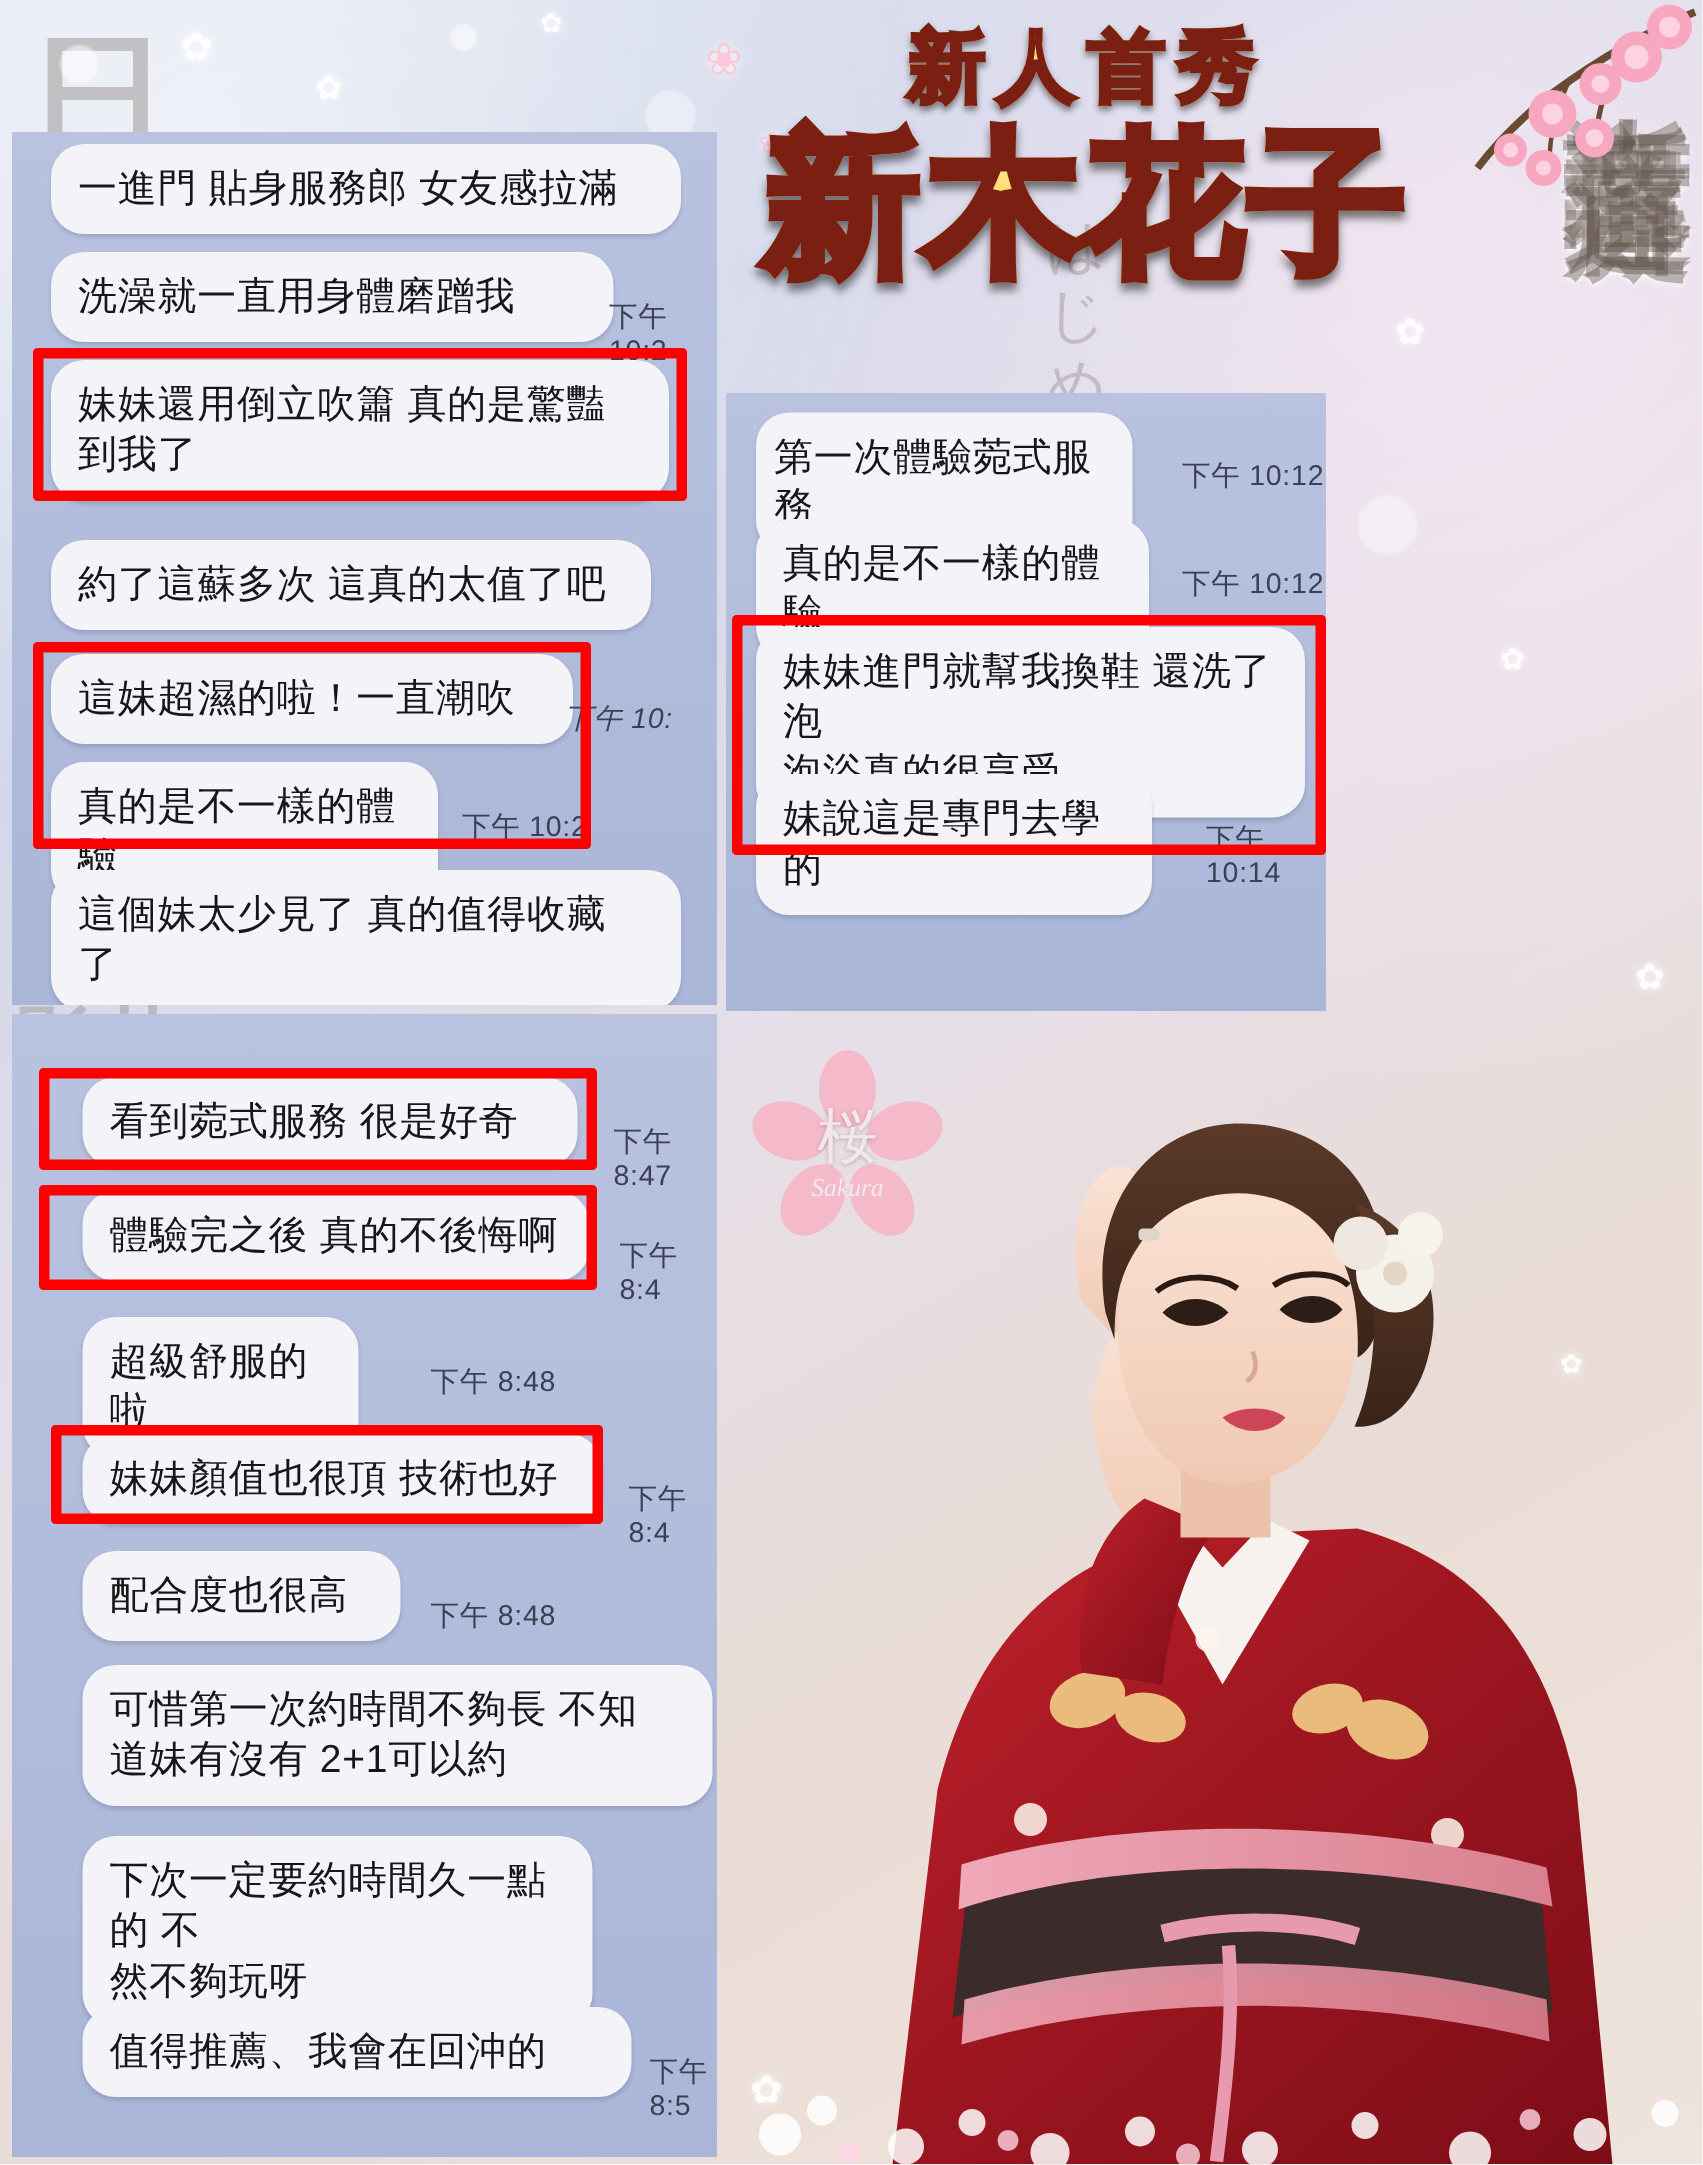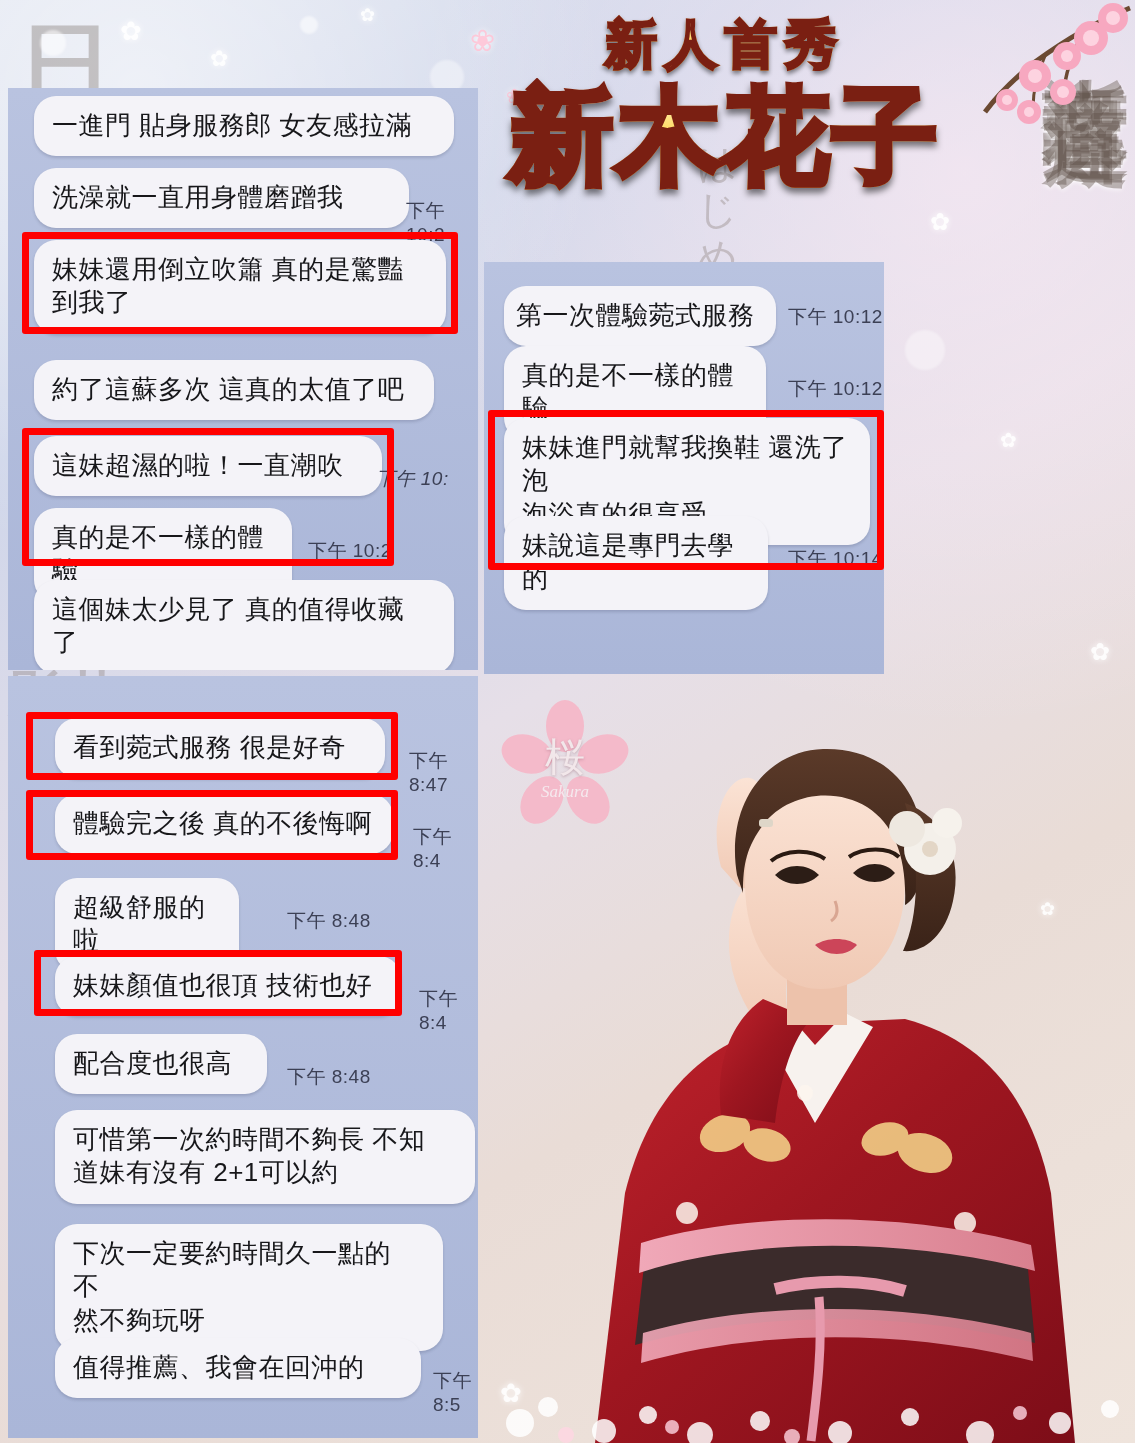--- a/index.html
+++ b/index.html
@@ -259,31 +259,31 @@
       <div class="bubble" style="left:26px; top:492px; width:420px;">這個妹太少見了 真的值得收藏
 了</div>
     </div>
   </div>
 
   <div class="hl-box" style="left:22px; top:232px; width:436px; height:102px;"></div>
   <div class="hl-box" style="left:22px; top:428px; width:372px; height:138px;"></div>
 
   <div class="chat-panel" id="panel-right-top">
     <div class="panel-inner">
-      <div class="bubble" style="left:20px; top:24px; width:272px;padding-left:12px;">第一次體驗菀式服務</div>
+      <div class="bubble" style="left:20px; top:13px; width:251px;padding-left:12px;">第一次體驗菀式服務</div>
       <div class="stamp" style="left:304px; top:42px;">下午 10:12</div>
 
       <div class="bubble" style="left:20px; top:84px; width:262px;">真的是不一樣的體驗</div>
       <div class="stamp" style="left:304px; top:114px;">下午 10:12</div>
 
       <div class="bubble" style="left:20px; top:156px; width:366px;">妹妹進門就幫我換鞋 還洗了泡
 泡浴真的很享受</div>
 
       <div class="bubble" style="left:20px; top:254px; width:264px;">妹說這是專門去學的</div>
-      <div class="stamp" style="left:304px; top:284px;">下午 10:14</div>
+      <div class="stamp" style="left:320px; top:284px;">下午 10:14</div>
 
     </div>
   </div>
 
   <div class="hl-box" style="left:488px; top:410px; width:396px; height:160px;"></div>
 
   <div class="chat-panel" id="panel-left-bot">
     <div class="panel-inner">
       <div class="bubble" style="left:26px; top:42px; width:330px;">看到菀式服務 很是好奇</div>
       <div class="stamp" style="left:380px; top:72px;">下午 8:47</div>
@@ -296,21 +296,21 @@
 
       <div class="bubble" style="left:26px; top:280px; width:346px;">妹妹顏值也很頂 技術也好</div>
       <div class="stamp" style="left:390px; top:310px;">下午 8:4</div>
 
       <div class="bubble" style="left:26px; top:358px; width:212px;">配合度也很高</div>
       <div class="stamp" style="left:258px; top:388px;">下午 8:48</div>
 
       <div class="bubble" style="left:26px; top:434px; width:420px;">可惜第一次約時間不夠長 不知
 道妹有沒有 2+1可以約</div>
 
-      <div class="bubble" style="left:26px; top:548px; width:388px;">下次一定要約時間久一點的 不
+      <div class="bubble" style="left:26px; top:548px; width:340px;">下次一定要約時間久一點的 不
 然不夠玩呀</div>
 
       <div class="bubble" style="left:26px; top:662px; width:366px;">值得推薦、我會在回沖的</div>
       <div class="stamp" style="left:404px; top:692px;">下午 8:5</div>
     </div>
   </div>
 
   <div class="hl-box" style="left:26px; top:712px; width:372px; height:68px;"></div>
   <div class="hl-box" style="left:26px; top:790px; width:372px; height:70px;"></div>
   <div class="hl-box" style="left:34px; top:950px; width:368px; height:66px;"></div>

